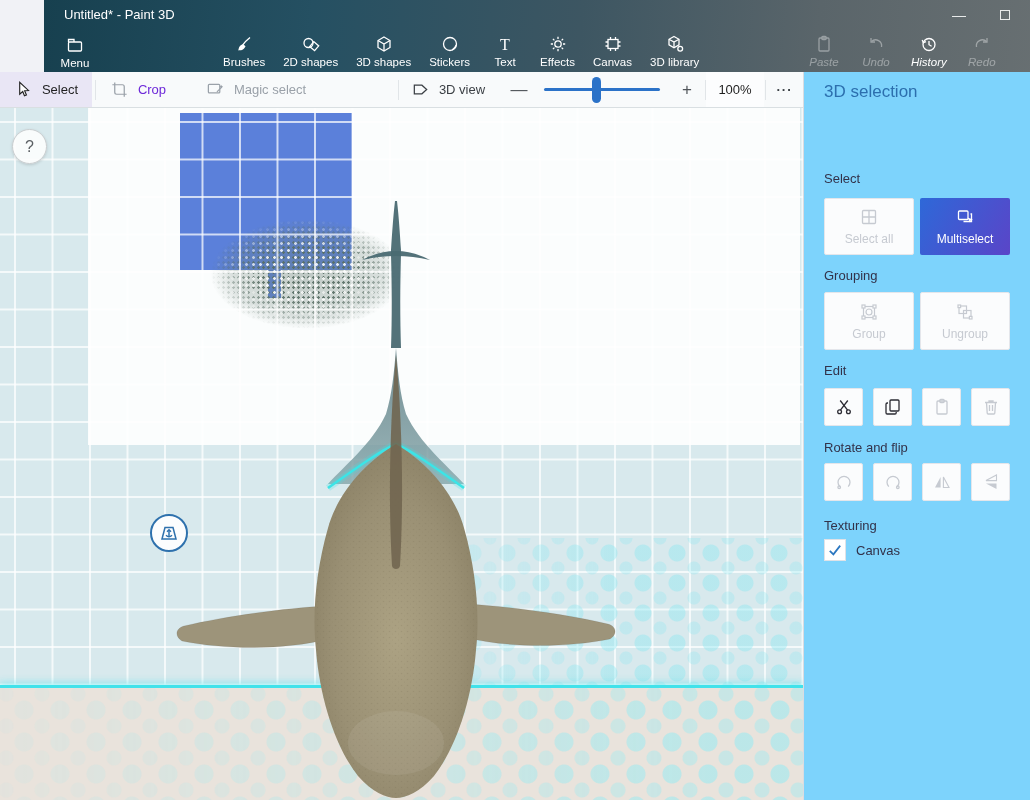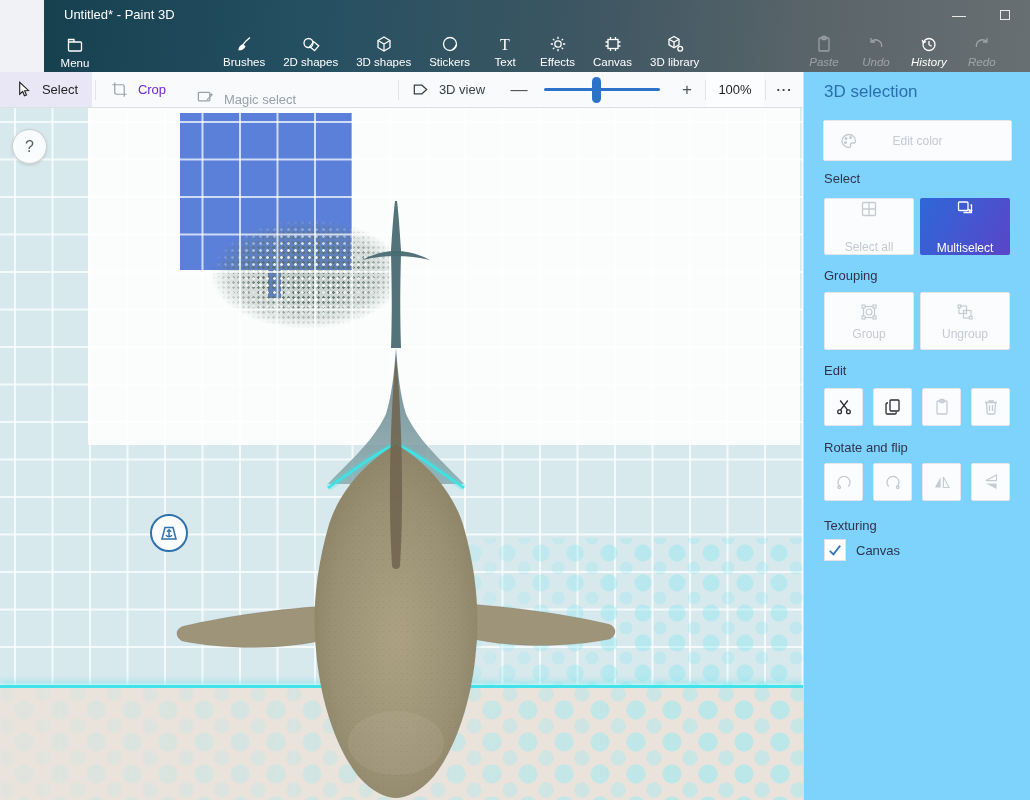--- a/index.html
+++ b/index.html
@@ -22,21 +22,21 @@
   .titem.disabled { opacity:.38; }
   .ticon { width:20px; height:20px; }
   .collapse-btn { position:absolute; right:10px; top:42px; width:26px; height:20px; color:#fff; }
 
   
   .subtoolbar { position:absolute; top:72px; left:0; width:803px; height:36px; background:#f8fafb; border-bottom:1px solid #d9dfe2; font-size:13px; }
   .s-item { position:absolute; top:0; height:35px; display:flex; align-items:center; justify-content:center; gap:9px; }
   .s-icon { width:19px; height:19px; }
   .select-btn { left:0; width:92px; background:#e9e6f5; color:#1f1f1f; }
   .crop-btn { left:100px; width:76px; color:#6d28d9; }
-  .magic-btn { left:170px; width:152px; color:#9aa1a9;align-items:flex-end; }
+  .magic-btn { left:180px; width:152px; color:#9aa1a9; }
   .view3d-btn { left:402px; width:92px; color:#3a3f44; }
   .zoomout-btn { left:502px; width:34px; font-size:17px; color:#50555a; }
   .slider { position:absolute; left:540px; top:0; width:124px; height:35px; }
   .track { position:absolute; left:4px; right:4px; top:16px; height:3px; background:#2b72c8; border-radius:2px; }
   .thumb { position:absolute; left:52px; top:5px; width:9px; height:26px; background:#2b72c8; border-radius:5px; }
   .zoomin-btn { left:670px; width:34px; font-size:17px; color:#50555a; }
   .zoomval { left:706px; width:58px; color:#1f1f1f; background:#fcfdfe; }
   .more-btn { left:766px; width:37px; color:#3a3f44; font-weight:bold; letter-spacing:1px; }
   .sep { position:absolute; top:8px; width:1px; height:20px; background:#e1e5e8; }
 
@@ -82,21 +82,21 @@
   .panel { position:absolute; left:803px; top:72px; width:227px; height:728px; background:#7dd3fc; border-left:1px solid #dadce1; }
   .panel-title { position:absolute; left:20px; top:10px; font-size:17px; color:#2c6fae; }
   .sec-label { position:absolute; left:20px; font-size:13px; color:#32324a; }
   .pbtn { position:absolute; background:#fbfcfd; border:1px solid #e4e6eb; border-radius:2px; color:#c6cad1;
     display:flex; flex-direction:column; align-items:center; justify-content:center; gap:5px; font-size:12px; }
   .pbtn.enabled { color:#2b2b33; }
   .picon { width:20px; height:20px; }
   .editcolor-btn { left:19px; top:48px; width:189px; height:41px; flex-direction:row; }
   .editcolor-btn .picon { position:absolute; left:15px; top:10px; }
   .big1 { left:20px; width:90px; } .big2 { left:116px; width:90px; }
-  .row-select { top:126px; height:57px;justify-content:space-between; }
+  .row-select { top:126px; height:57px; }
   .row-group { top:220px; height:58px; }
   .multiselect-btn { background:linear-gradient(120deg,#2e68d8,#5a45c8); color:#ffffff; border:none; }
   .sm { width:39px; height:38px; }
   .sm.c1{left:20px;} .sm.c2{left:69px;} .sm.c3{left:118px;} .sm.c4{left:167px;}
   .row-edit { top:316px; } .row-rotate { top:391px; }
   .checkbox { position:absolute; left:20px; top:467px; width:22px; height:22px; background:#ffffff; border:1px solid #e0e2e7;
     display:flex; align-items:center; justify-content:center; }
   .smooth-label { position:absolute; left:52px; top:471px; font-size:13px; color:#32324a; }
 </style>
 </head>
@@ -328,29 +328,20 @@
         <path d="M12,9 V16"></path>
           <path d="M10,10.8 L12,8.8 L14,10.8"></path>
           <path d="M9,14.2 Q12,17.2 15,14.2"></path>
       </svg>
     </div>
   </div>
 
   <div class="panel">
     <div class="panel-title">3D selection</div>
 
-    <div class="pbtn editcolor-btn">
-      <svg class="picon" viewBox="0 0 20 20" fill="none" stroke="#c6cad1" stroke-width="1.3">
-        <path d="M10,3.5 a6.5,6 0 1 0 0,13 c1.8,0 2.1,-1.2 1.5,-2.2 c-.6,-1 .2,-2.3 1.6,-2.3 h1.7 c1,0 1.7,-.8 1.7,-1.8 C16.5,6.2 13.6,3.5 10,3.5 Z"></path>
-        <circle cx="7" cy="7.5" r=".9" fill="#c6cad1"></circle>
-          <circle cx="11.5" cy="6.5" r=".9" fill="#c6cad1"></circle>
-          <circle cx="6.5" cy="11.5" r=".9" fill="#c6cad1"></circle>
-      </svg>
-      <span>Edit color</span>
-    </div>
 
     <div class="sec-label" style="top:99px">Select</div>
     <div class="pbtn big1 row-select">
       <svg class="picon" viewBox="0 0 20 20" fill="none" stroke="currentColor" stroke-width="1.3">
         <rect x="3.5" y="3.5" width="13" height="13" rx="1"></rect>
           <path d="M10,3.5 V16.5 M3.5,10 H16.5"></path>
       </svg>
       <span>Select all</span>
     </div>
     <div class="pbtn big2 row-select multiselect-btn">

